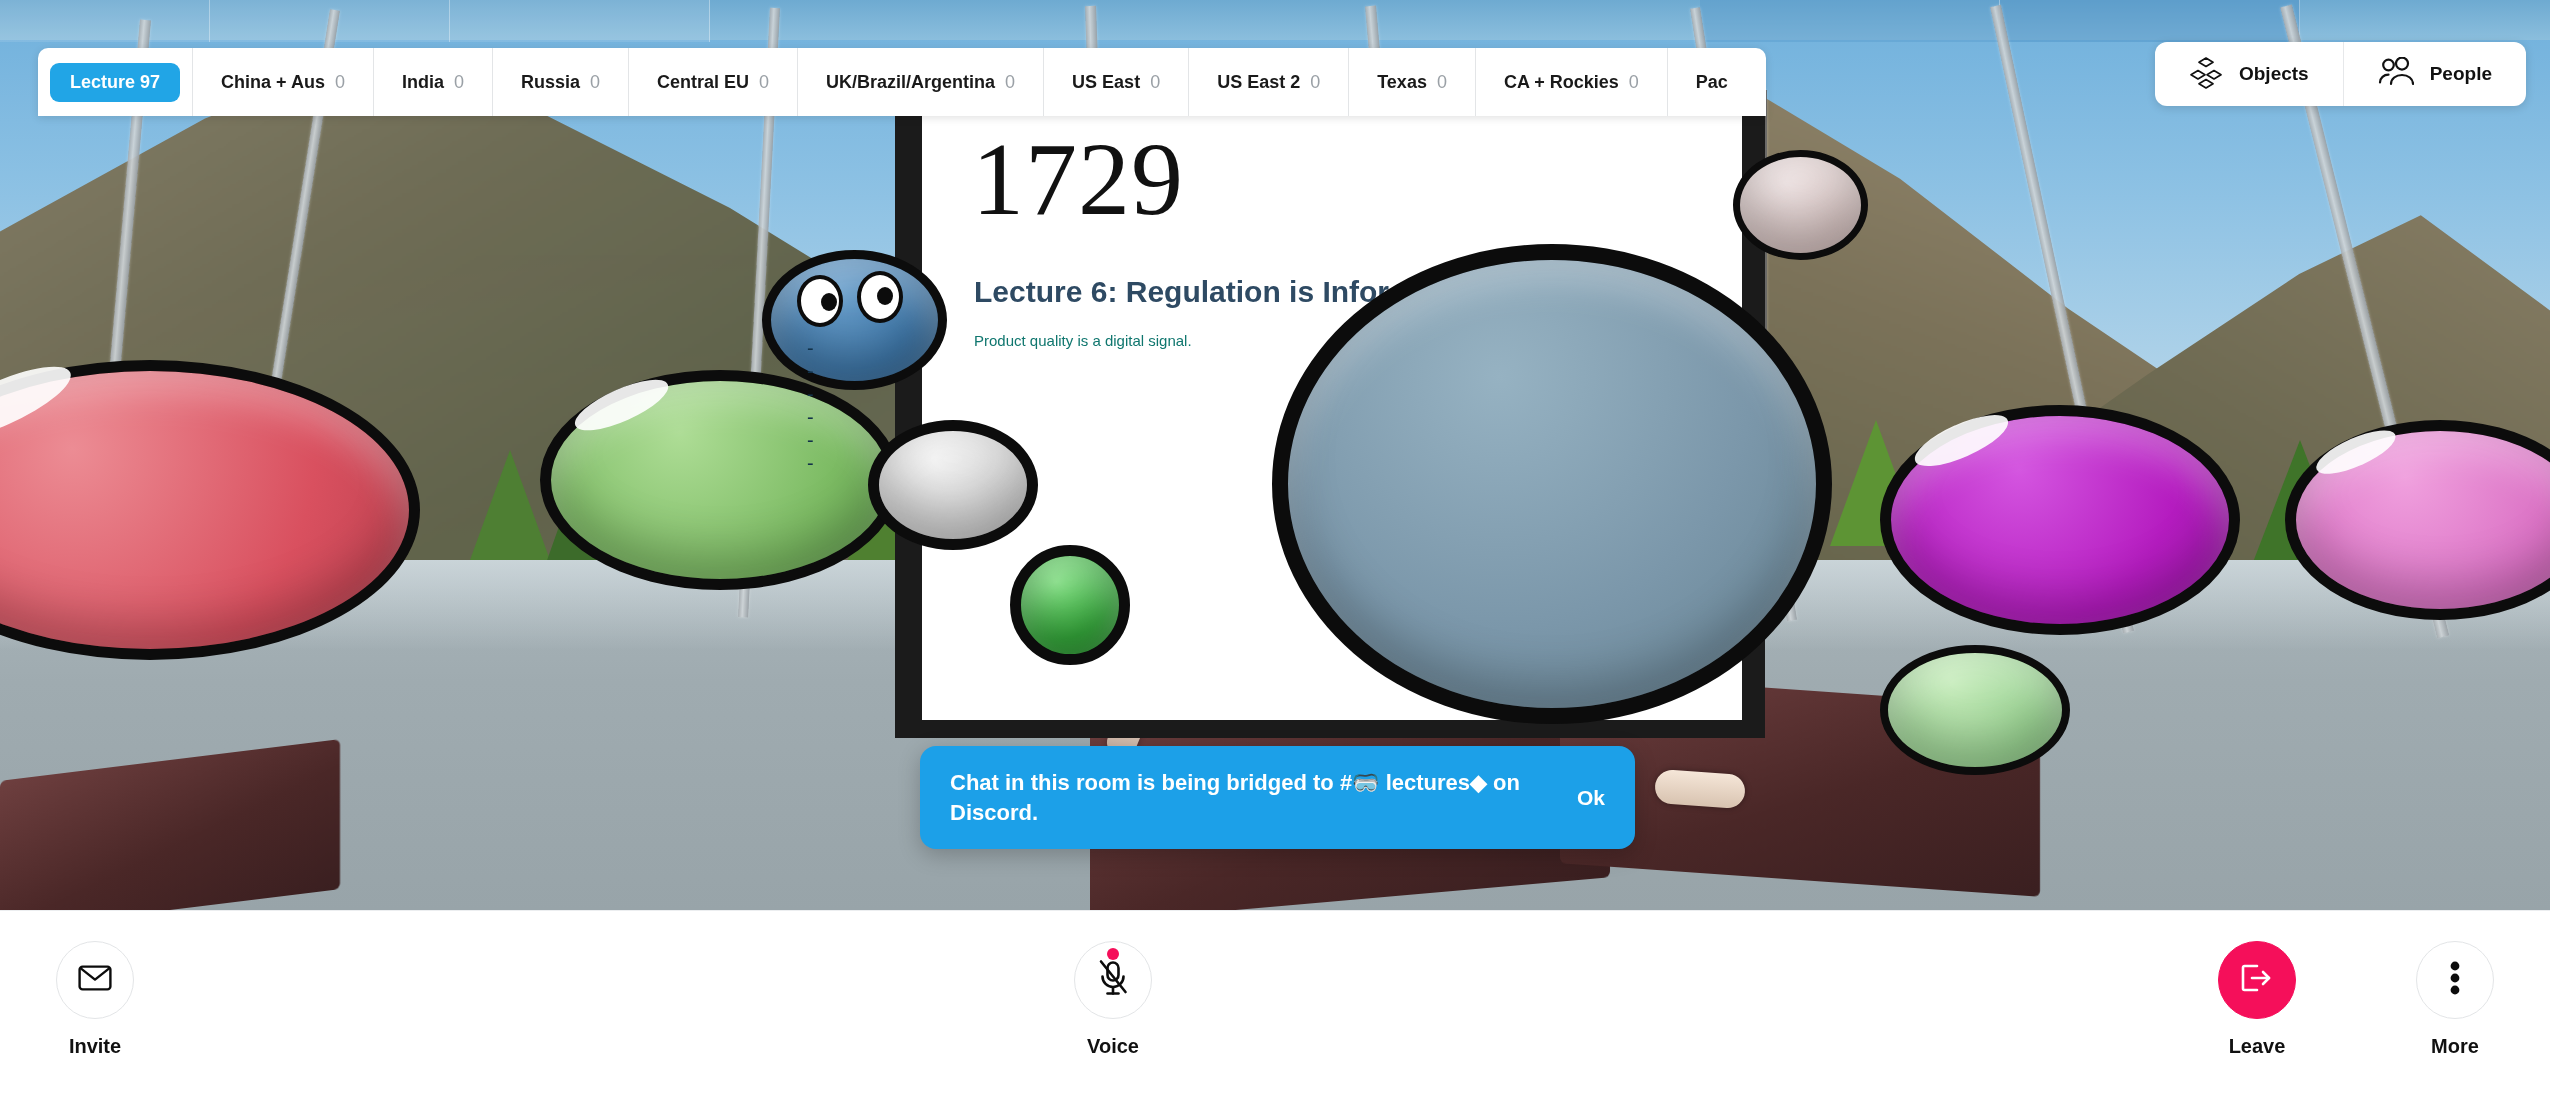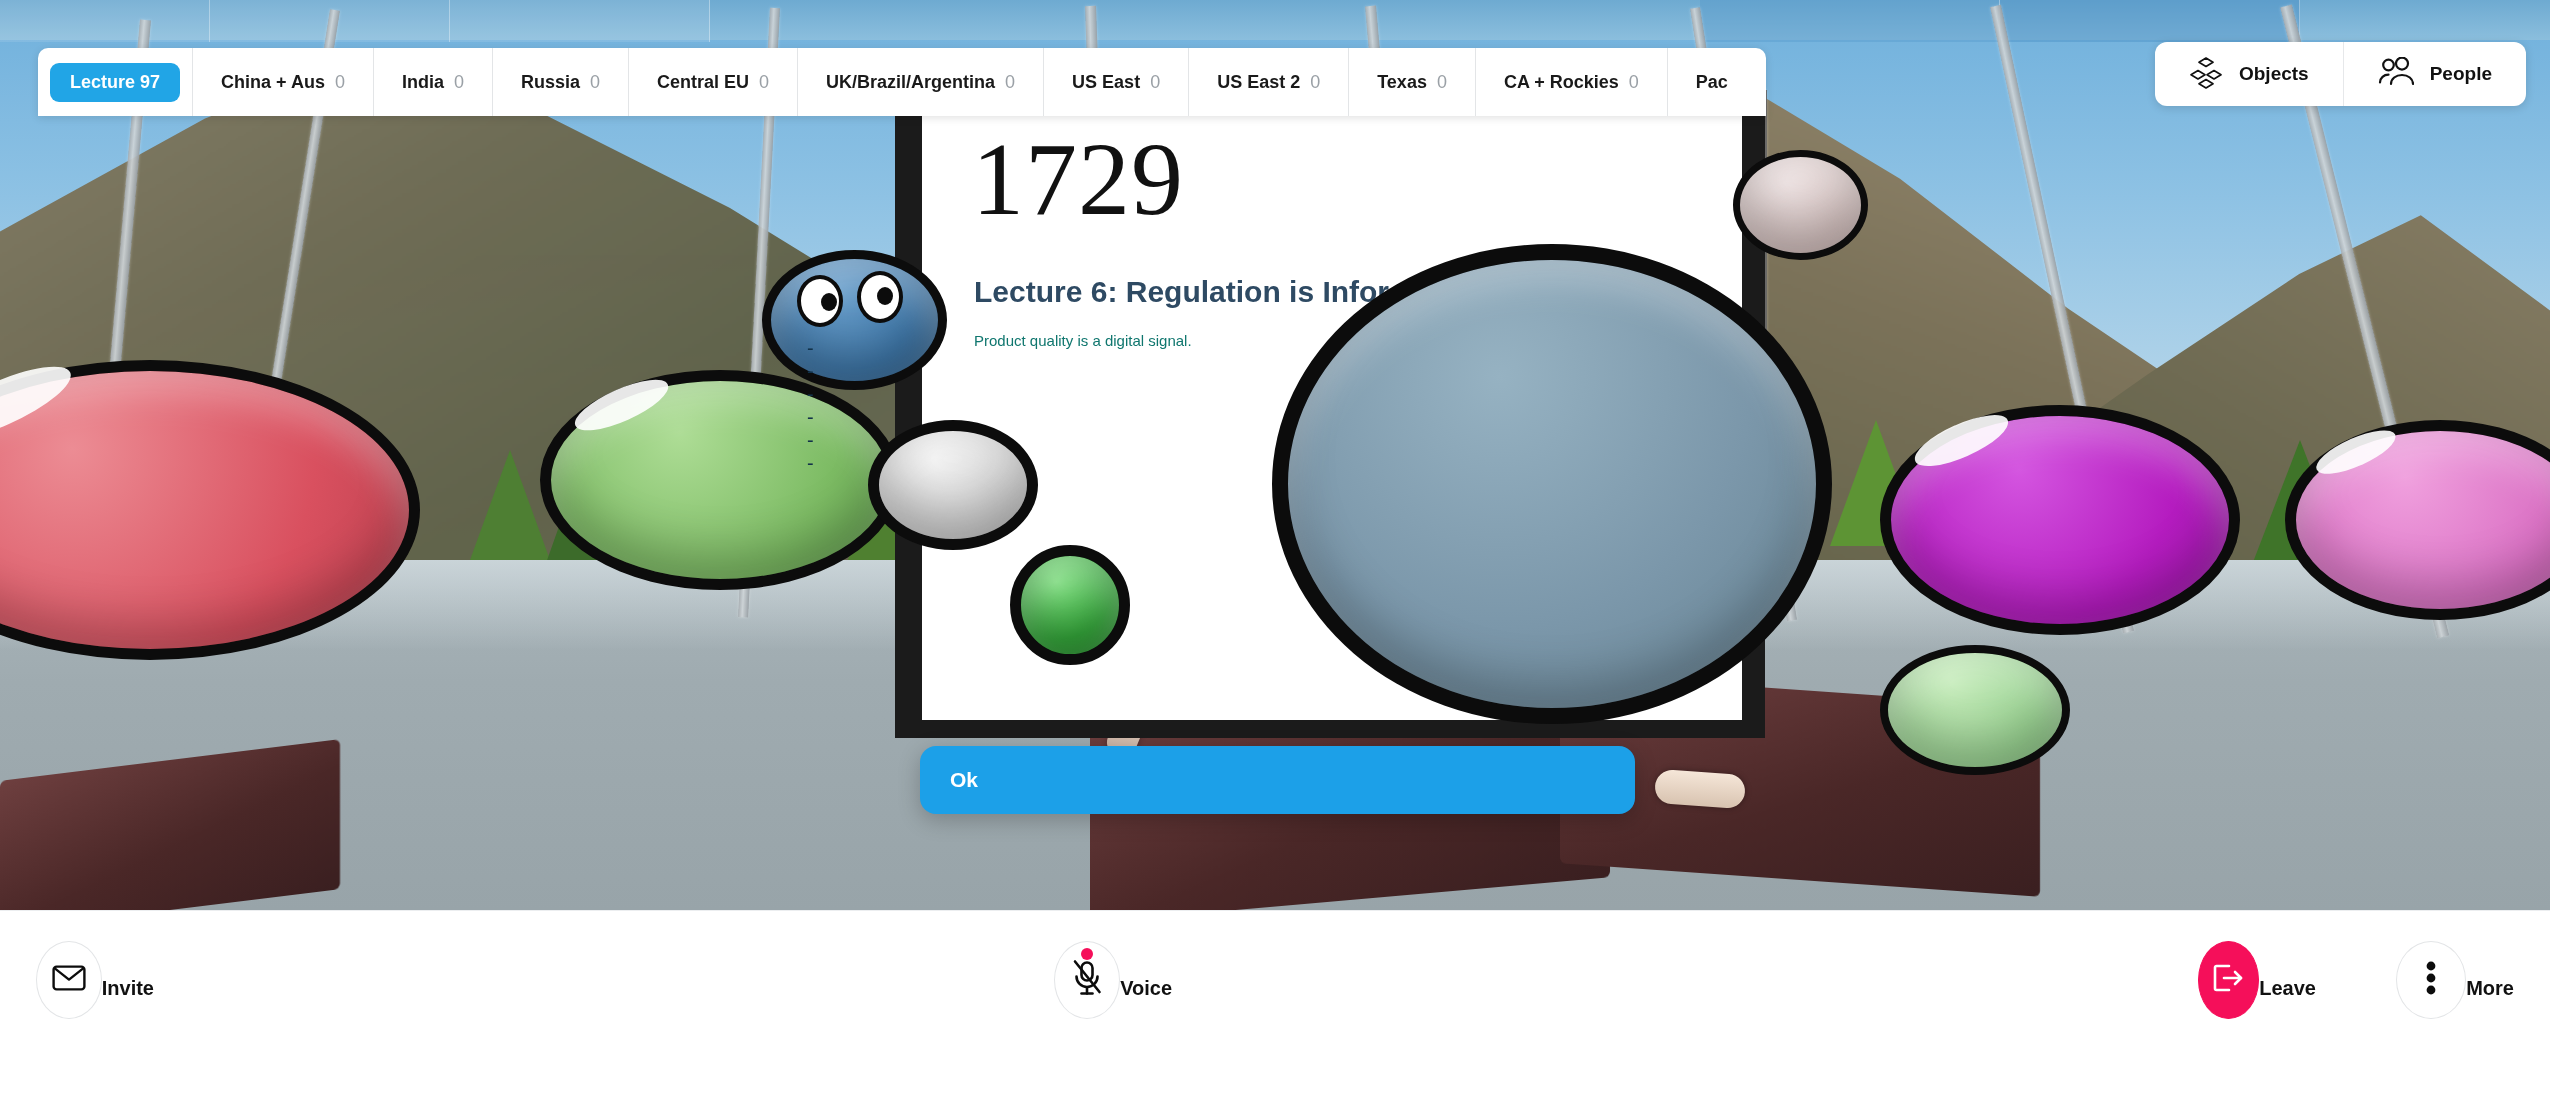--- a/index.html
+++ b/index.html
@@ -101,21 +101,21 @@
     background:#1ca0e8; border-radius:16px; display:flex; align-items:center;
     padding:22px 30px; box-shadow:0 6px 22px rgba(0,0,0,.22); }
   #toast .msg { color:#fff; font-size:22px; font-weight:700; line-height:1.35; flex:1;
     padding-right:24px; }
   #toast .ok { color:#fff; font-size:21px; font-weight:700; cursor:pointer; }
 
   
   #toolbar { position:absolute; left:0; top:910px; width:2550px; height:190px;
     background:#fff; border-top:1px solid #eceef0; }
   .tb-group { position:absolute; top:0; height:190px; display:flex; gap:80px; align-items:flex-start; }
-  .tb-btn { display:flex; flex-direction:row; align-items:center; cursor:pointer;
+  .tb-btn { display:flex; flex-direction:column; align-items:center; cursor:pointer;
     padding-top:30px; width:118px; }
   .tb-circle { position:relative; width:78px; height:78px; border-radius:50%;
     display:flex; align-items:center; justify-content:center;
     border:1.5px solid #e3e5e7; background:#fff; }
   .tb-circle.filled-blue { background:#21a5e6; border-color:#21a5e6; }
   .tb-circle.filled-pink { background:#f50f5a; border-color:#f50f5a; }
   .tb-label { margin-top:16px; font-size:20px; font-weight:700; color:#111; }
   .badge { position:absolute; top:6px; left:50%; transform:translateX(-50%);
     width:12px; height:12px; border-radius:50%; }
   .badge.red { background:#f50f5a; }
@@ -280,20 +280,21 @@
           <circle cx="24" cy="6.6" r="6"></circle>
           <path d="M2 25.5c0-4.6 3.9-7.8 8.5-7.8"></path>
           <path d="M13 27c0-5.3 4.9-9 11-9s11 3.7 11 9"></path>
         </svg>
       </span>
       <span class="rp-label">People</span>
     </div>
   </div>
 
   <div id="toast">
+    <div class="msg">Chat in this room is being bridged to #🥽 lectures◆ on Discord.</div>
     <div class="ok">Ok</div>
   </div>
 
   <div id="toolbar">
 
     <div class="tb-group" style="left:36px;">
       <div class="tb-btn">
         <div class="tb-circle">
           <span>
             <svg width="34" height="26" viewBox="0 0 34 26" fill="none" stroke="#0c0c0c" stroke-width="2.4" stroke-linejoin="round">

